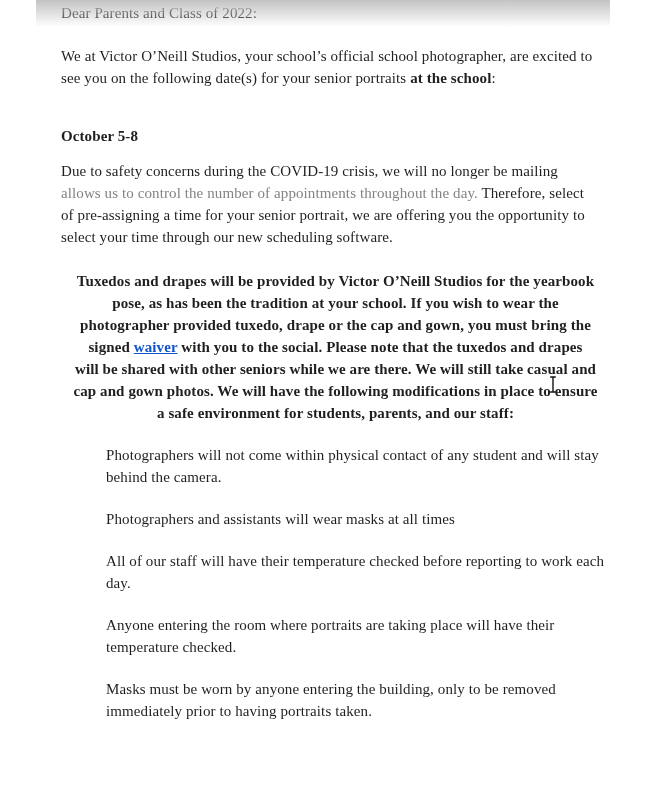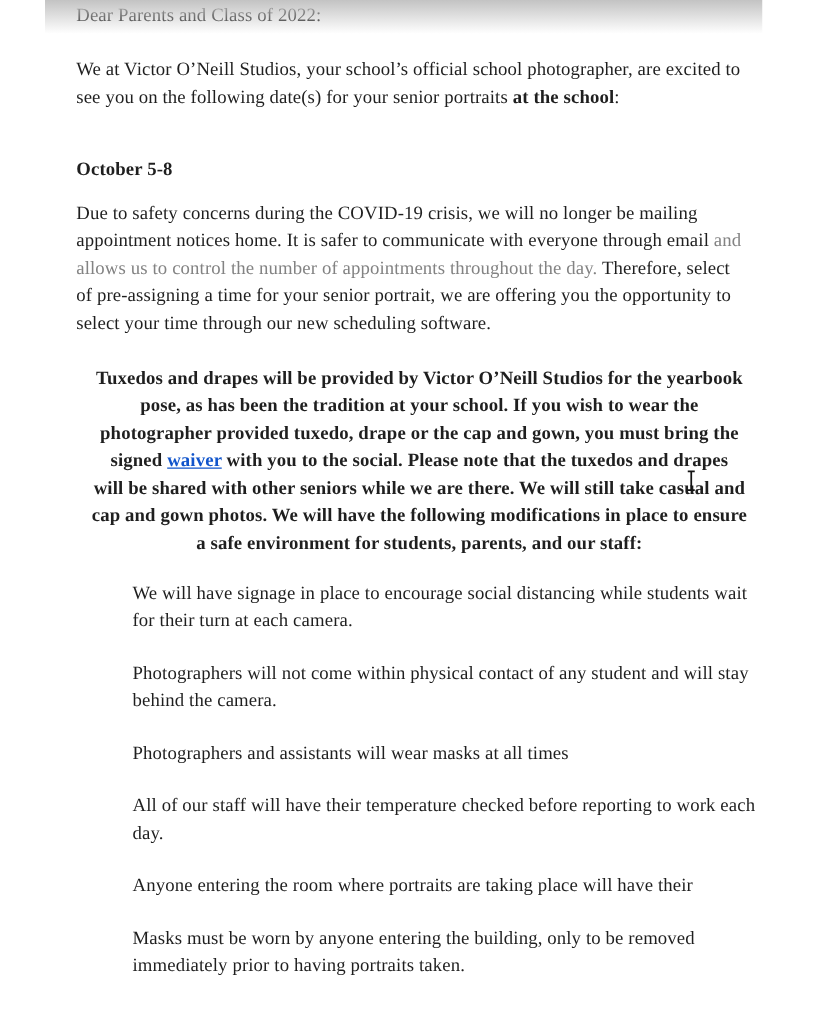--- a/index.html
+++ b/index.html
@@ -69,51 +69,47 @@
       </div>
       <div class="para" style="margin-top: 21px;">
         <div class="line"><span class="seg">We at Victor O’Neill Studios, your school’s official school photographer, are excited to</span></div>
         <div class="line"><span class="seg">see you on the following date(s) for your senior portraits </span><span class="seg b">at the school</span><span class="seg">:</span></div>
       </div>
       <div class="para bold" style="margin-top: 36px;">
         <div class="line"><span class="seg">October 5-8</span></div>
       </div>
       <div class="para" style="margin-top: 13px;">
         <div class="line"><span class="seg">Due to safety concerns during the COVID-19 crisis, we will no longer be mailing</span></div>
-        <div class="line"><span class="seg">appointment notices home. It is safer to communicate with everyone through email </span><span class="seg muted">and</span></div>
         <div class="line"><span class="seg muted">allows us to control the number of appointments throughout the day.</span><span class="seg"> Therefore, select</span></div>
         <div class="line"><span class="seg">of pre-assigning a time for your senior portrait, we are offering you the opportunity to</span></div>
         <div class="line"><span class="seg">select your time through our new scheduling software.</span></div>
       </div>
       <div class="para bold" style="margin-top: 22px; text-align: center;">
         <div class="line"><span class="seg">Tuxedos and drapes will be provided by Victor O’Neill Studios for the yearbook</span></div>
         <div class="line"><span class="seg">pose, as has been the tradition at your school. If you wish to wear the</span></div>
         <div class="line"><span class="seg">photographer provided tuxedo, drape or the cap and gown, you must bring the</span></div>
         <div class="line"><span class="seg">signed </span><span class="seg link">waiver</span><span class="seg"> with you to the social. Please note that the tuxedos and drapes</span></div>
         <div class="line"><span class="seg">will be shared with other seniors while we are there. We will still take casual and</span></div>
         <div class="line"><span class="seg">cap and gown photos. We will have the following modifications in place to ensure</span></div>
         <div class="line"><span class="seg">a safe environment for students, parents, and our staff:</span></div>
-      </div>
-      <div class="para indent" style="margin-top: 18px;">
-        <div class="line"><span class="seg">We will have signage in place to encourage social distancing while students wait</span></div>
-        <div class="line"><span class="seg">for their turn at each camera.</span></div>
       </div>
       <div class="para indent" style="margin-top: 20px;">
         <div class="line"><span class="seg">Photographers will not come within physical contact of any student and will stay</span></div>
         <div class="line"><span class="seg">behind the camera.</span></div>
       </div>
       <div class="para indent" style="margin-top: 20px;">
         <div class="line"><span class="seg">Photographers and assistants will wear masks at all times</span></div>
       </div>
       <div class="para indent" style="margin-top: 20px;">
         <div class="line"><span class="seg">All of our staff will have their temperature checked before reporting to work each</span></div>
         <div class="line"><span class="seg">day.</span></div>
       </div>
       <div class="para indent" style="margin-top: 20px;">
         <div class="line"><span class="seg">Anyone entering the room where portraits are taking place will have their</span></div>
+        <div class="line"><span class="seg">temperature checked.</span></div>
       </div>
       <div class="para indent" style="margin-top: 20px;">
         <div class="line"><span class="seg">Masks must be worn by anyone entering the building, only to be removed</span></div>
         <div class="line"><span class="seg">immediately prior to having portraits taken.</span></div>
       </div>
     </div>
   <svg class="ibeam" width="12" height="17" viewBox="0 0 12 17" style="left: 511px; top: 376px;">
     <path d="M3.2 1 H8.8 M6 1 V16 M3.2 16 H8.8" stroke="#141414" stroke-width="1.4" fill="none"></path>
   </svg>
 </div>

